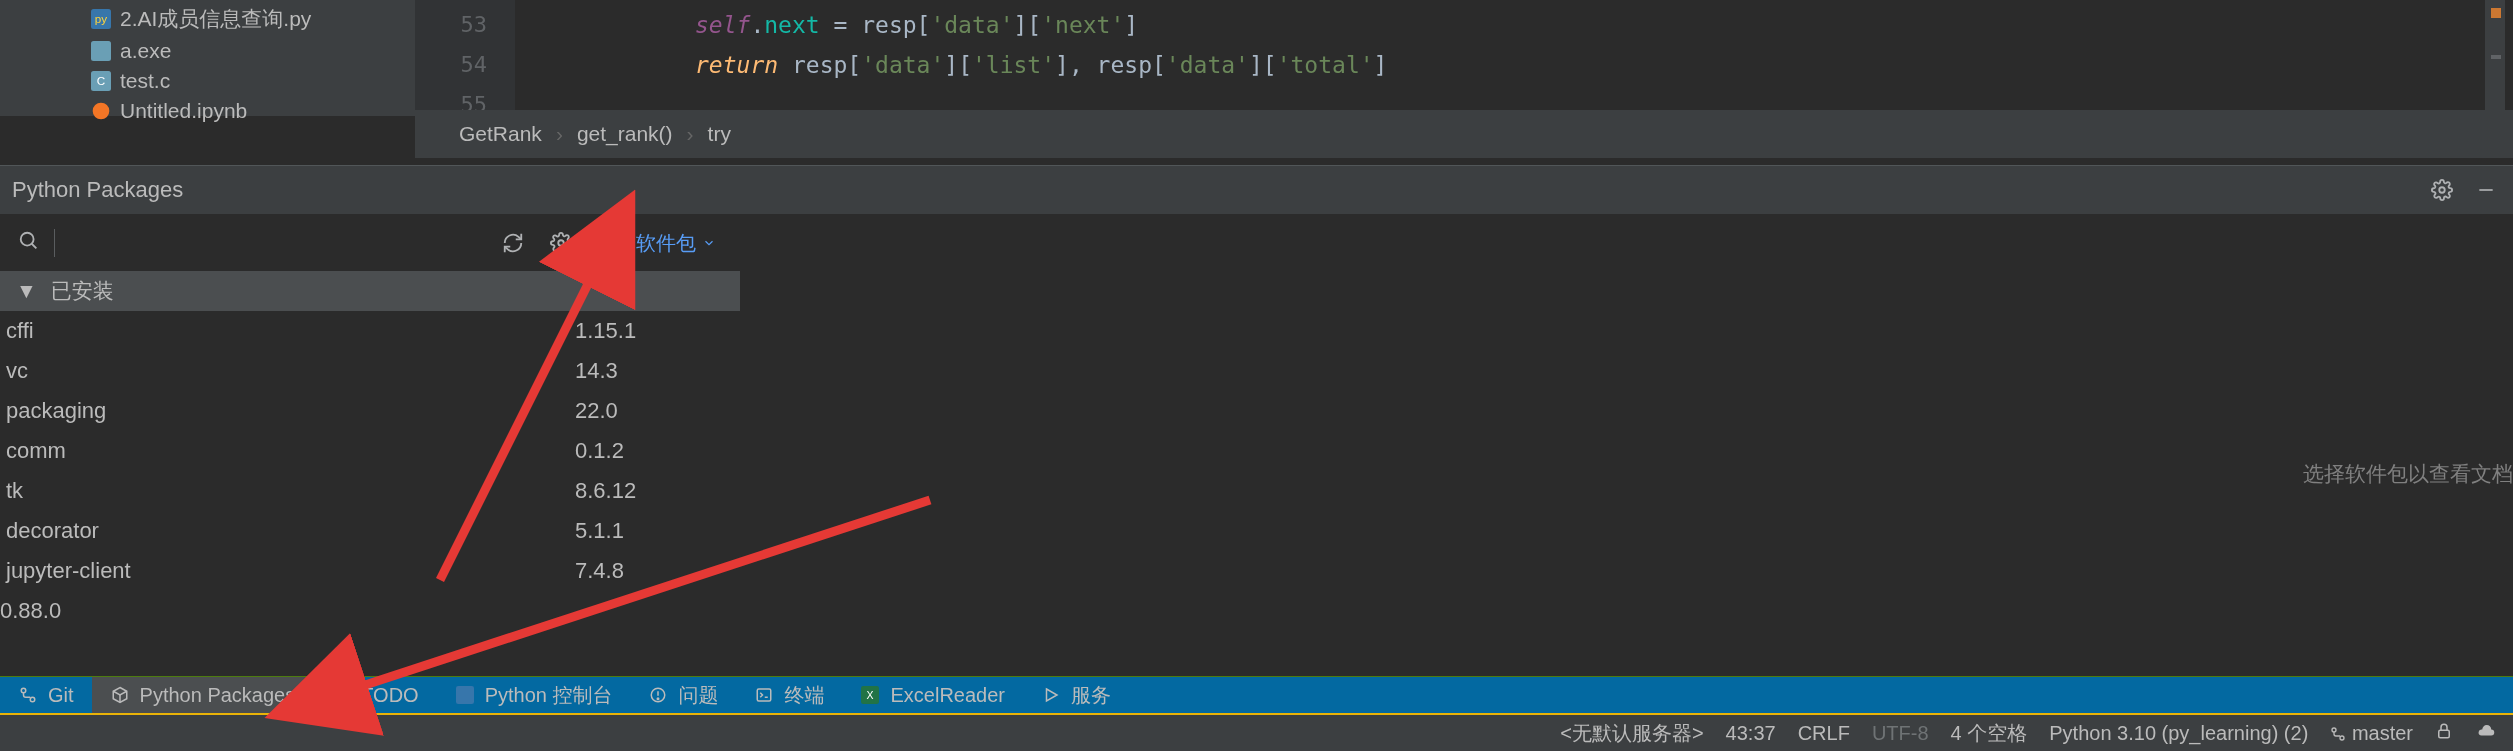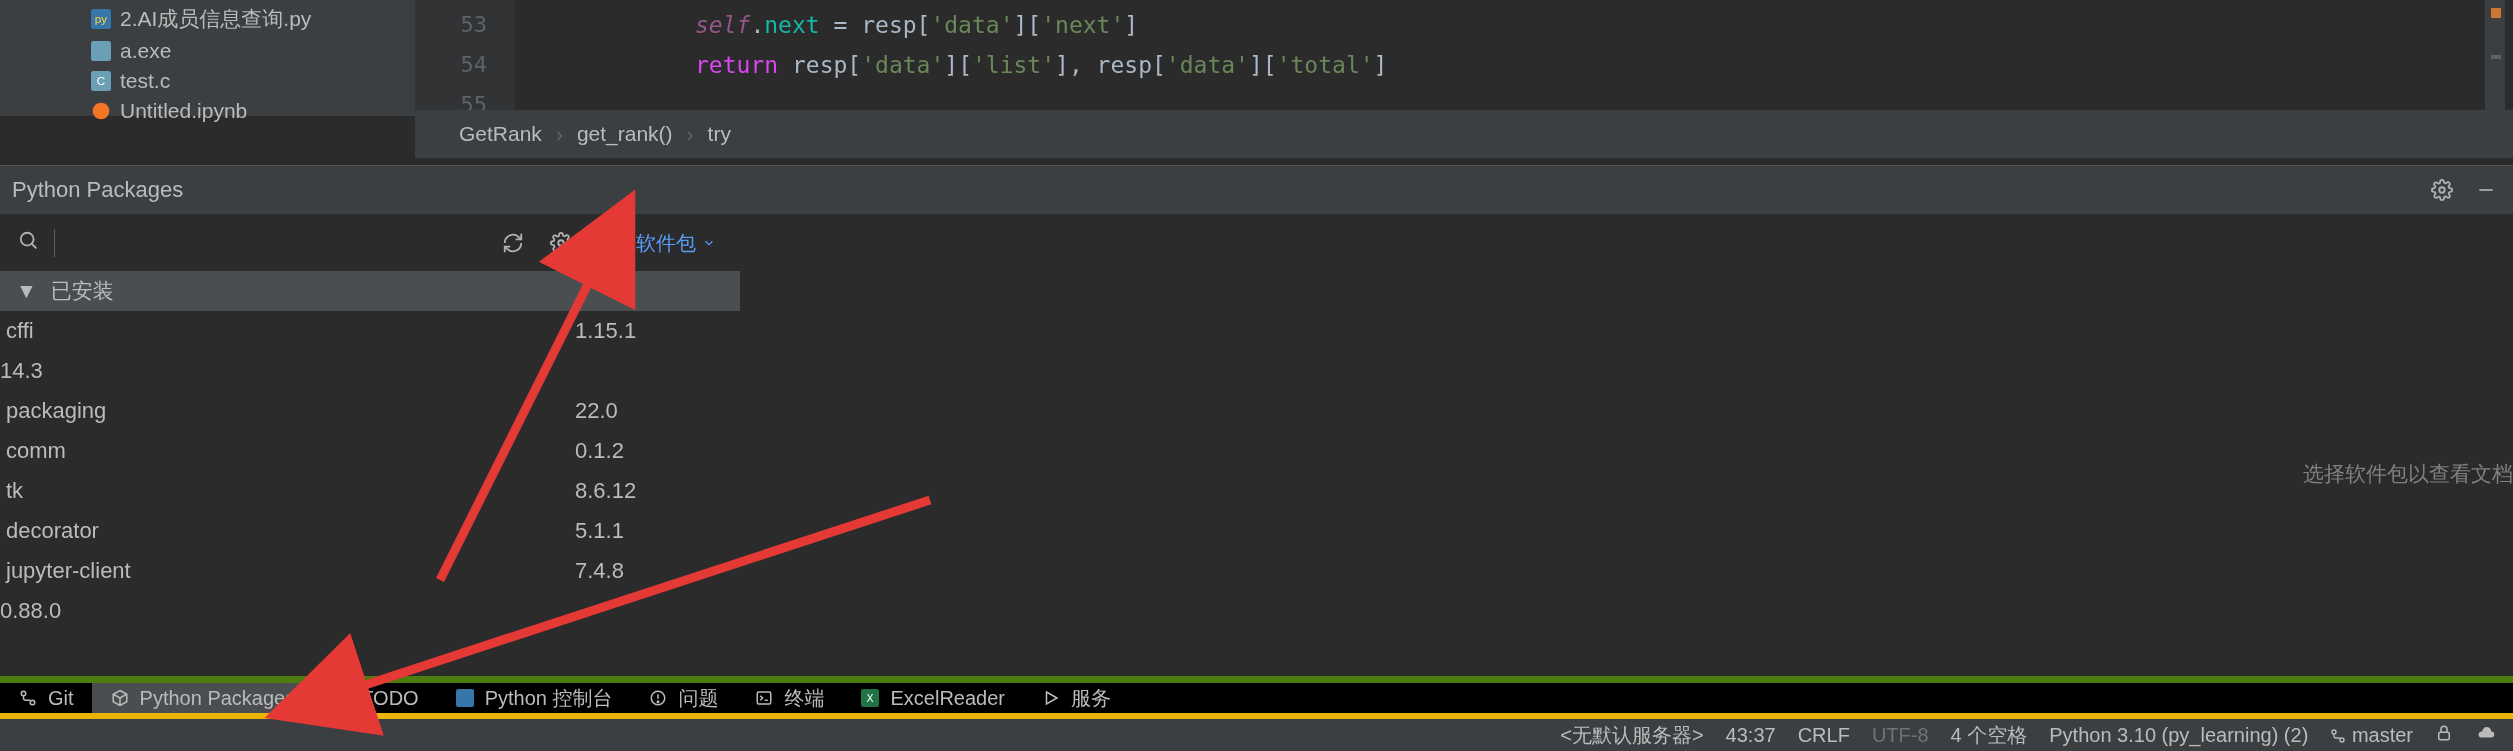--- a/index.html
+++ b/index.html
@@ -60,21 +60,21 @@
 }
 .code {
   flex: 1;
   font-family: "Consolas", monospace;
   font-size: 23px;
   line-height: 40px;
   padding-top: 5px;
   padding-left: 180px;
   white-space: pre;
 }
-.kw { color: #d946ef; }
+.kw { color: #fdba74; font-style: italic; }
 .self-kw { color: #94558d; font-style: italic; }
 .prop { color: #14b8a6; }
 .str { color: #6a8759; }
 .plain { color: #a9b7c6; }
 
 
 .editor-scroll {
   position: absolute;
   right: 0; top: 0;
   width: 20px;
@@ -220,22 +220,22 @@
   border-left: 1px solid #515658;
   border-right: 1px solid #515658;
 }
 
 
 .bottom-bar {
   position: absolute;
   left: 0; right: 0;
   bottom: 38px;
   height: 37px;
-  background: #000000;
-  border-top: 7px solid #4d7c0f;
+  background: #0369a1;
+  border-top: 1px solid #4d7c0f;
   display: flex;
   align-items: center;
   font-size: 20px;
 }
 .bottom-item {
   display: flex;
   align-items: center;
   gap: 10px;
   padding: 0 18px;
   height: 100%;
@@ -247,21 +247,21 @@
 }
 .bi-icon { display:inline-flex; width:20px; justify-content:center; }
 
 
 .status-bar {
   position: absolute;
   left: 0; right: 0;
   bottom: 0;
   height: 38px;
   background: #3c3f41;
-  border-top: 6px solid #eab308;
+  border-top: 2px solid #eab308;
   display: flex;
   align-items: center;
   justify-content: flex-end;
   padding-right: 16px;
   font-size: 20px;
   gap: 22px;
 }
 .status-item { color: #bbbbbb; cursor: pointer; }
 .status-dim { color: #6f7375; }
 
@@ -393,20 +393,21 @@
   <span class="chev">▼</span>
   <span>已安装</span>
 </div>
 
 <div class="pkg-list" id="pkg-list">
     <div class="pkg-row">
       <span class="pkg-name">cffi</span>
       <span class="pkg-ver">1.15.1</span>
     </div>
     <div class="pkg-row">
+      <span class="pkg-name">vc</span>
       <span class="pkg-ver">14.3</span>
     </div>
     <div class="pkg-row">
       <span class="pkg-name">packaging</span>
       <span class="pkg-ver">22.0</span>
     </div>
     <div class="pkg-row">
       <span class="pkg-name">comm</span>
       <span class="pkg-ver">0.1.2</span>
     </div>

